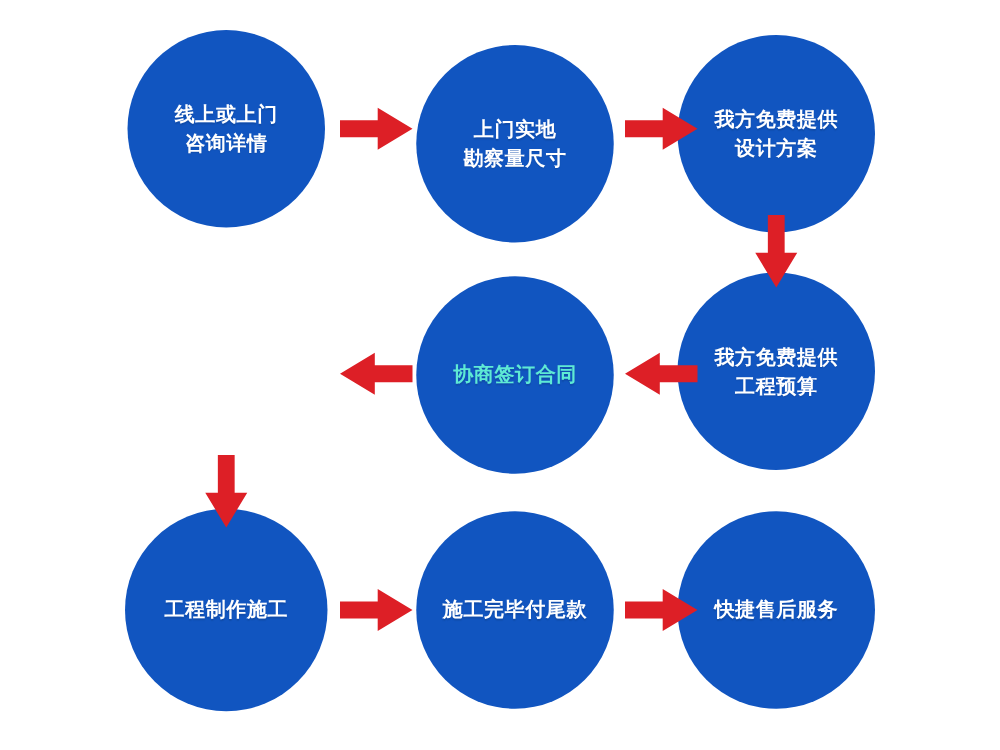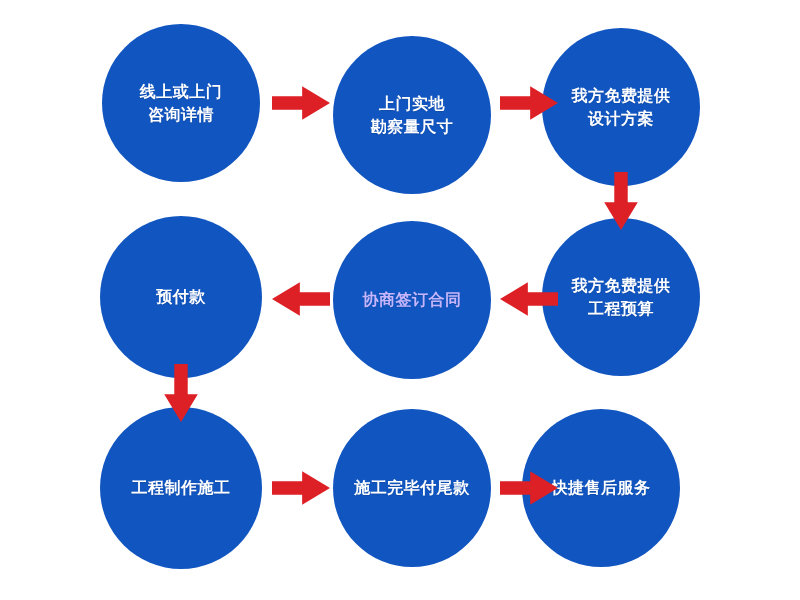--- a/index.html
+++ b/index.html
@@ -63,32 +63,29 @@
     </div>
     <div class="node" style="left: 542px; top: 28px; width: 158px; height: 158px; background: rgb(17, 85, 192);">
       <div class="node-label" style="color: rgb(255, 255, 255);">我方免费提供
 设计方案</div>
     </div>
     <div class="node" style="left: 542px; top: 218px; width: 158px; height: 158px; background: rgb(17, 85, 192);">
       <div class="node-label" style="color: rgb(255, 255, 255);">我方免费提供
 工程预算</div>
     </div>
     <div class="node" style="left: 333px; top: 221px; width: 158px; height: 158px; background: rgb(17, 85, 192);">
-      <div class="node-label" style="color: #c4b5fd;">协商签订合同</div>
-    </div>
-    <div class="node" style="left: 100px; top: 216px; width: 162px; height: 162px; background: rgb(17, 85, 192);">
-      <div class="node-label" style="color: rgb(255, 255, 255);">预付款</div>
+      <div class="node-label" style="color: #5eead4;">协商签订合同</div>
     </div>
     <div class="node" style="left: 100px; top: 407px; width: 162px; height: 162px; background: rgb(17, 85, 192);">
       <div class="node-label" style="color: rgb(255, 255, 255);">工程制作施工</div>
     </div>
     <div class="node" style="left: 333px; top: 409px; width: 158px; height: 158px; background: rgb(17, 85, 192);">
       <div class="node-label" style="color: rgb(255, 255, 255);">施工完毕付尾款</div>
     </div>
-    <div class="node" style="left: 522px; top: 409px; width: 158px; height: 158px; background: rgb(17, 85, 192);">
+    <div class="node" style="left: 542px; top: 409px; width: 158px; height: 158px; background: rgb(17, 85, 192);">
       <div class="node-label" style="color: rgb(255, 255, 255);">快捷售后服务</div>
     </div>
     <div class="arrow" style="left: 272px; top: 82px; width: 58px; height: 42px;">
       <svg width="58" height="42" viewBox="0 0 100 100" preserveAspectRatio="none">
         <polygon points="0,34 52,34 52,10 100,50 52,90 52,66 0,66" fill="#dd1f26"></polygon>
       </svg>
     </div>
     <div class="arrow" style="left: 500px; top: 82px; width: 58px; height: 42px;">
       <svg width="58" height="42" viewBox="0 0 100 100" preserveAspectRatio="none">
         <polygon points="0,34 52,34 52,10 100,50 52,90 52,66 0,66" fill="#dd1f26"></polygon>

